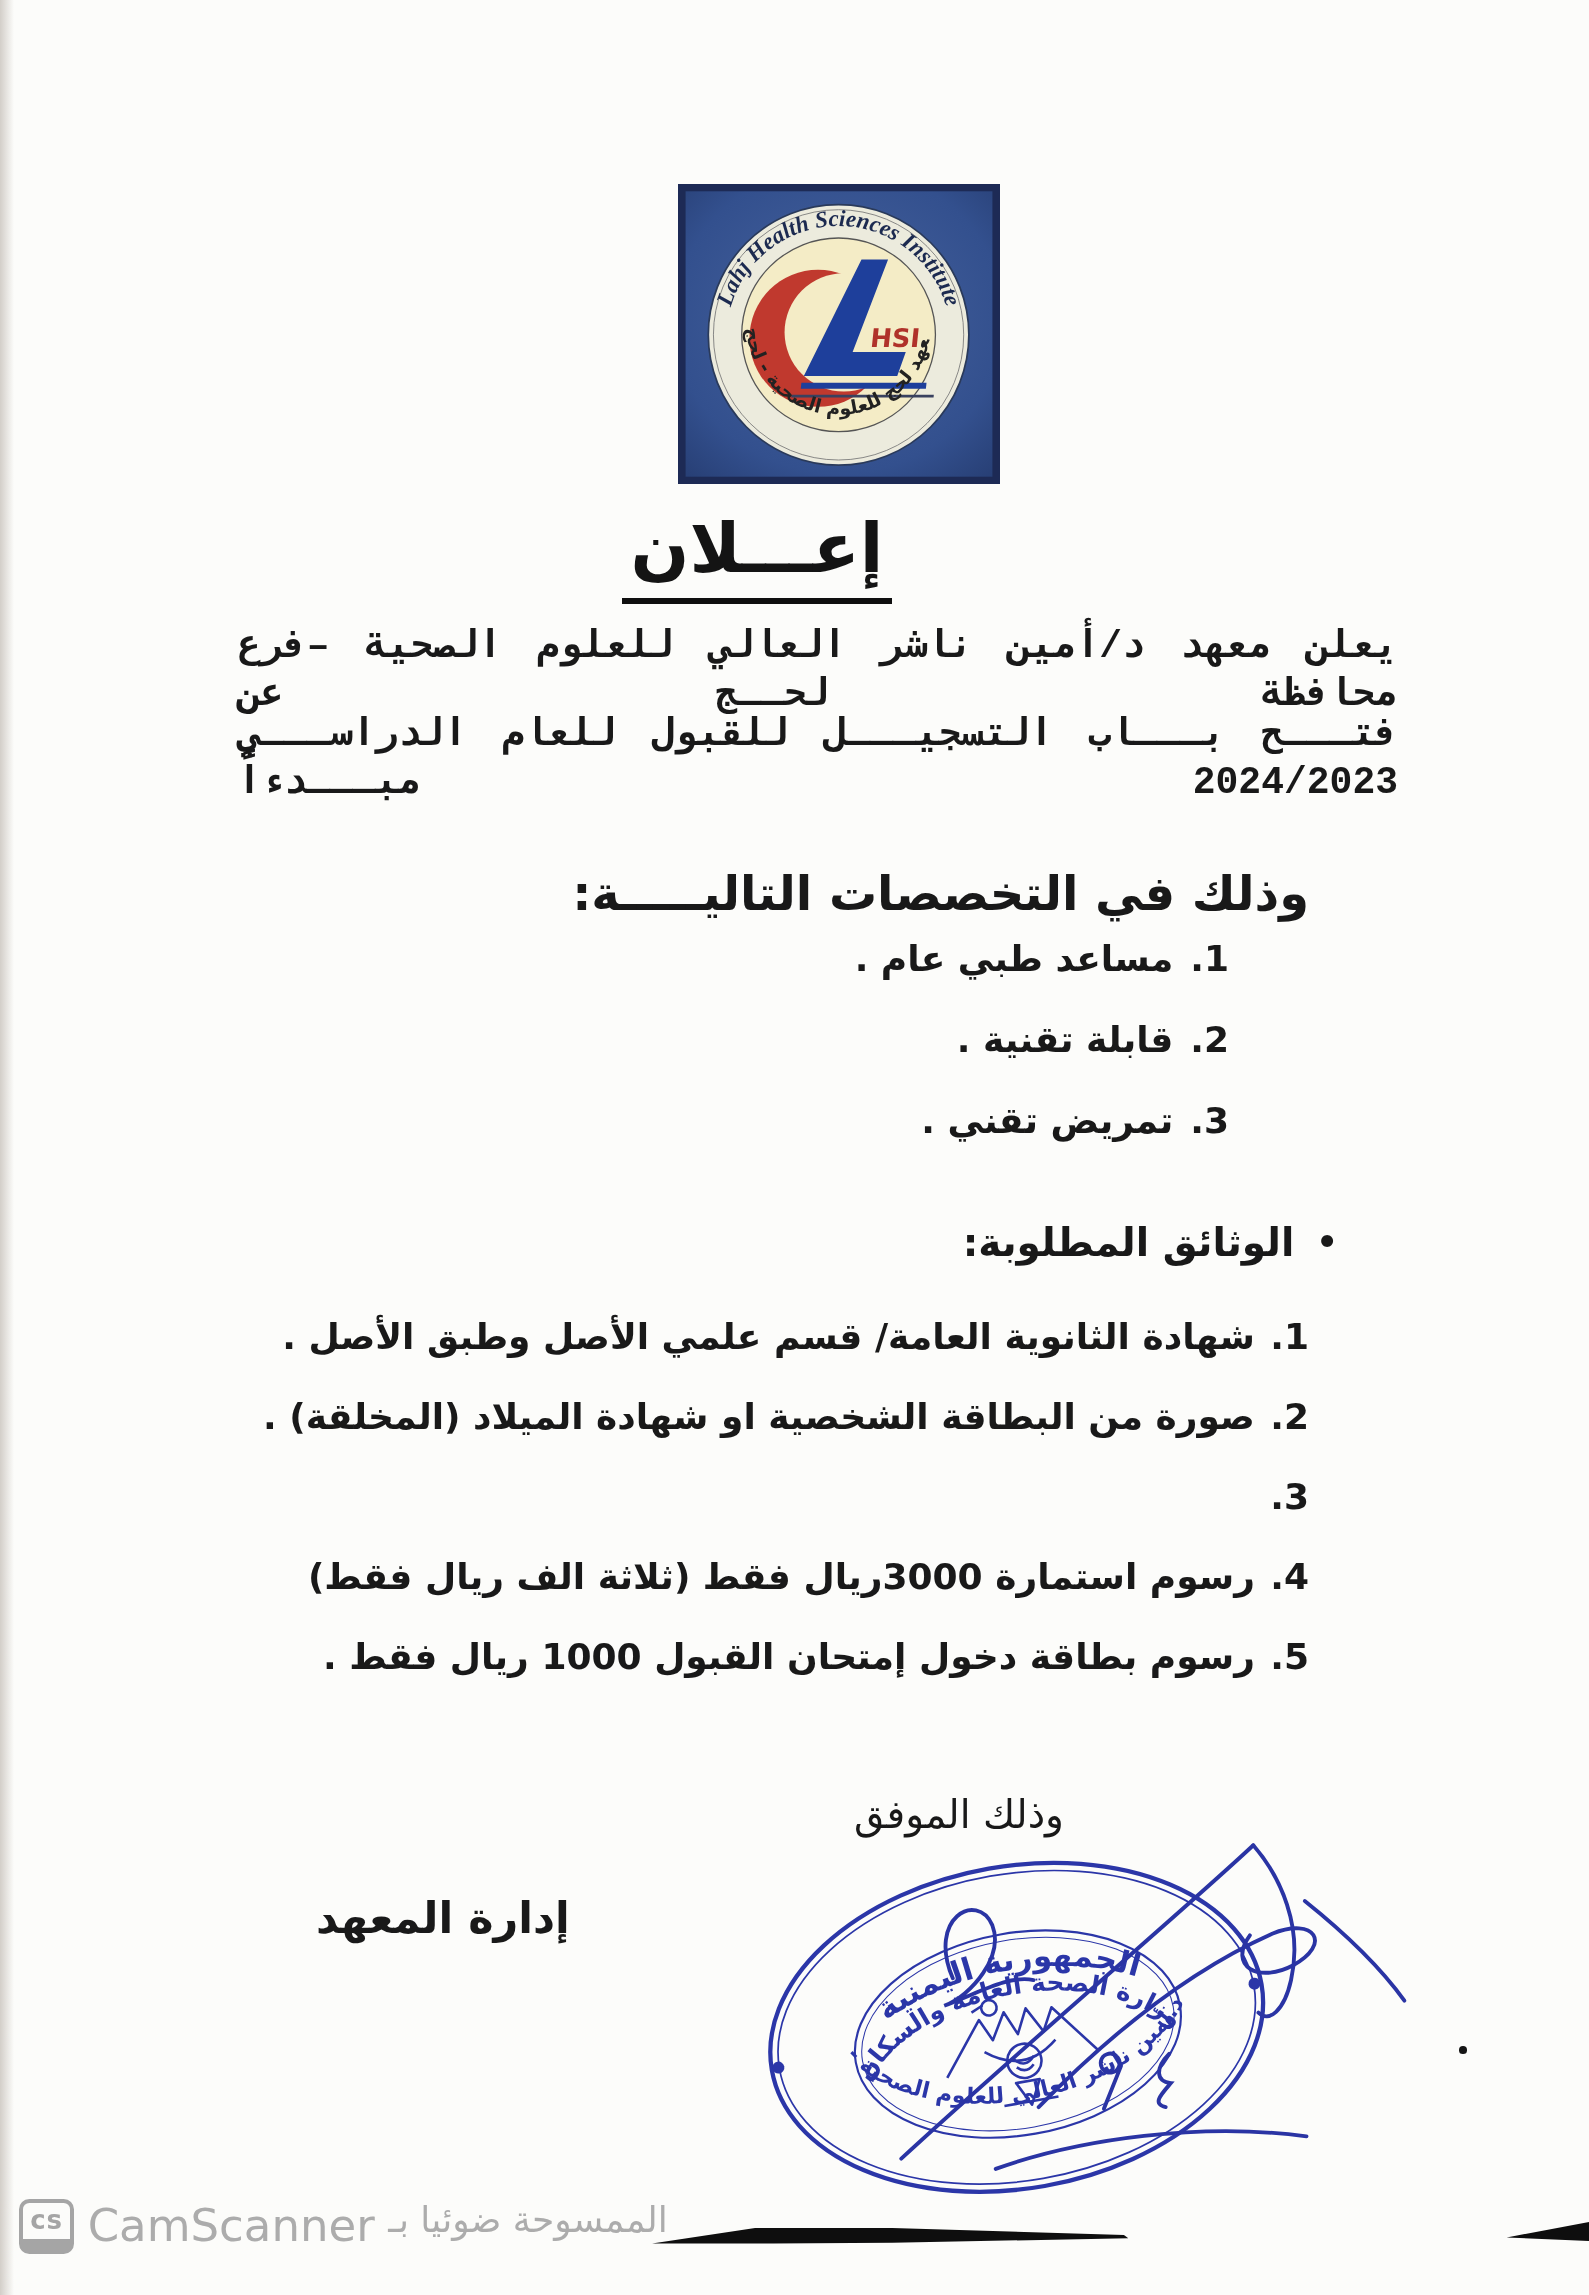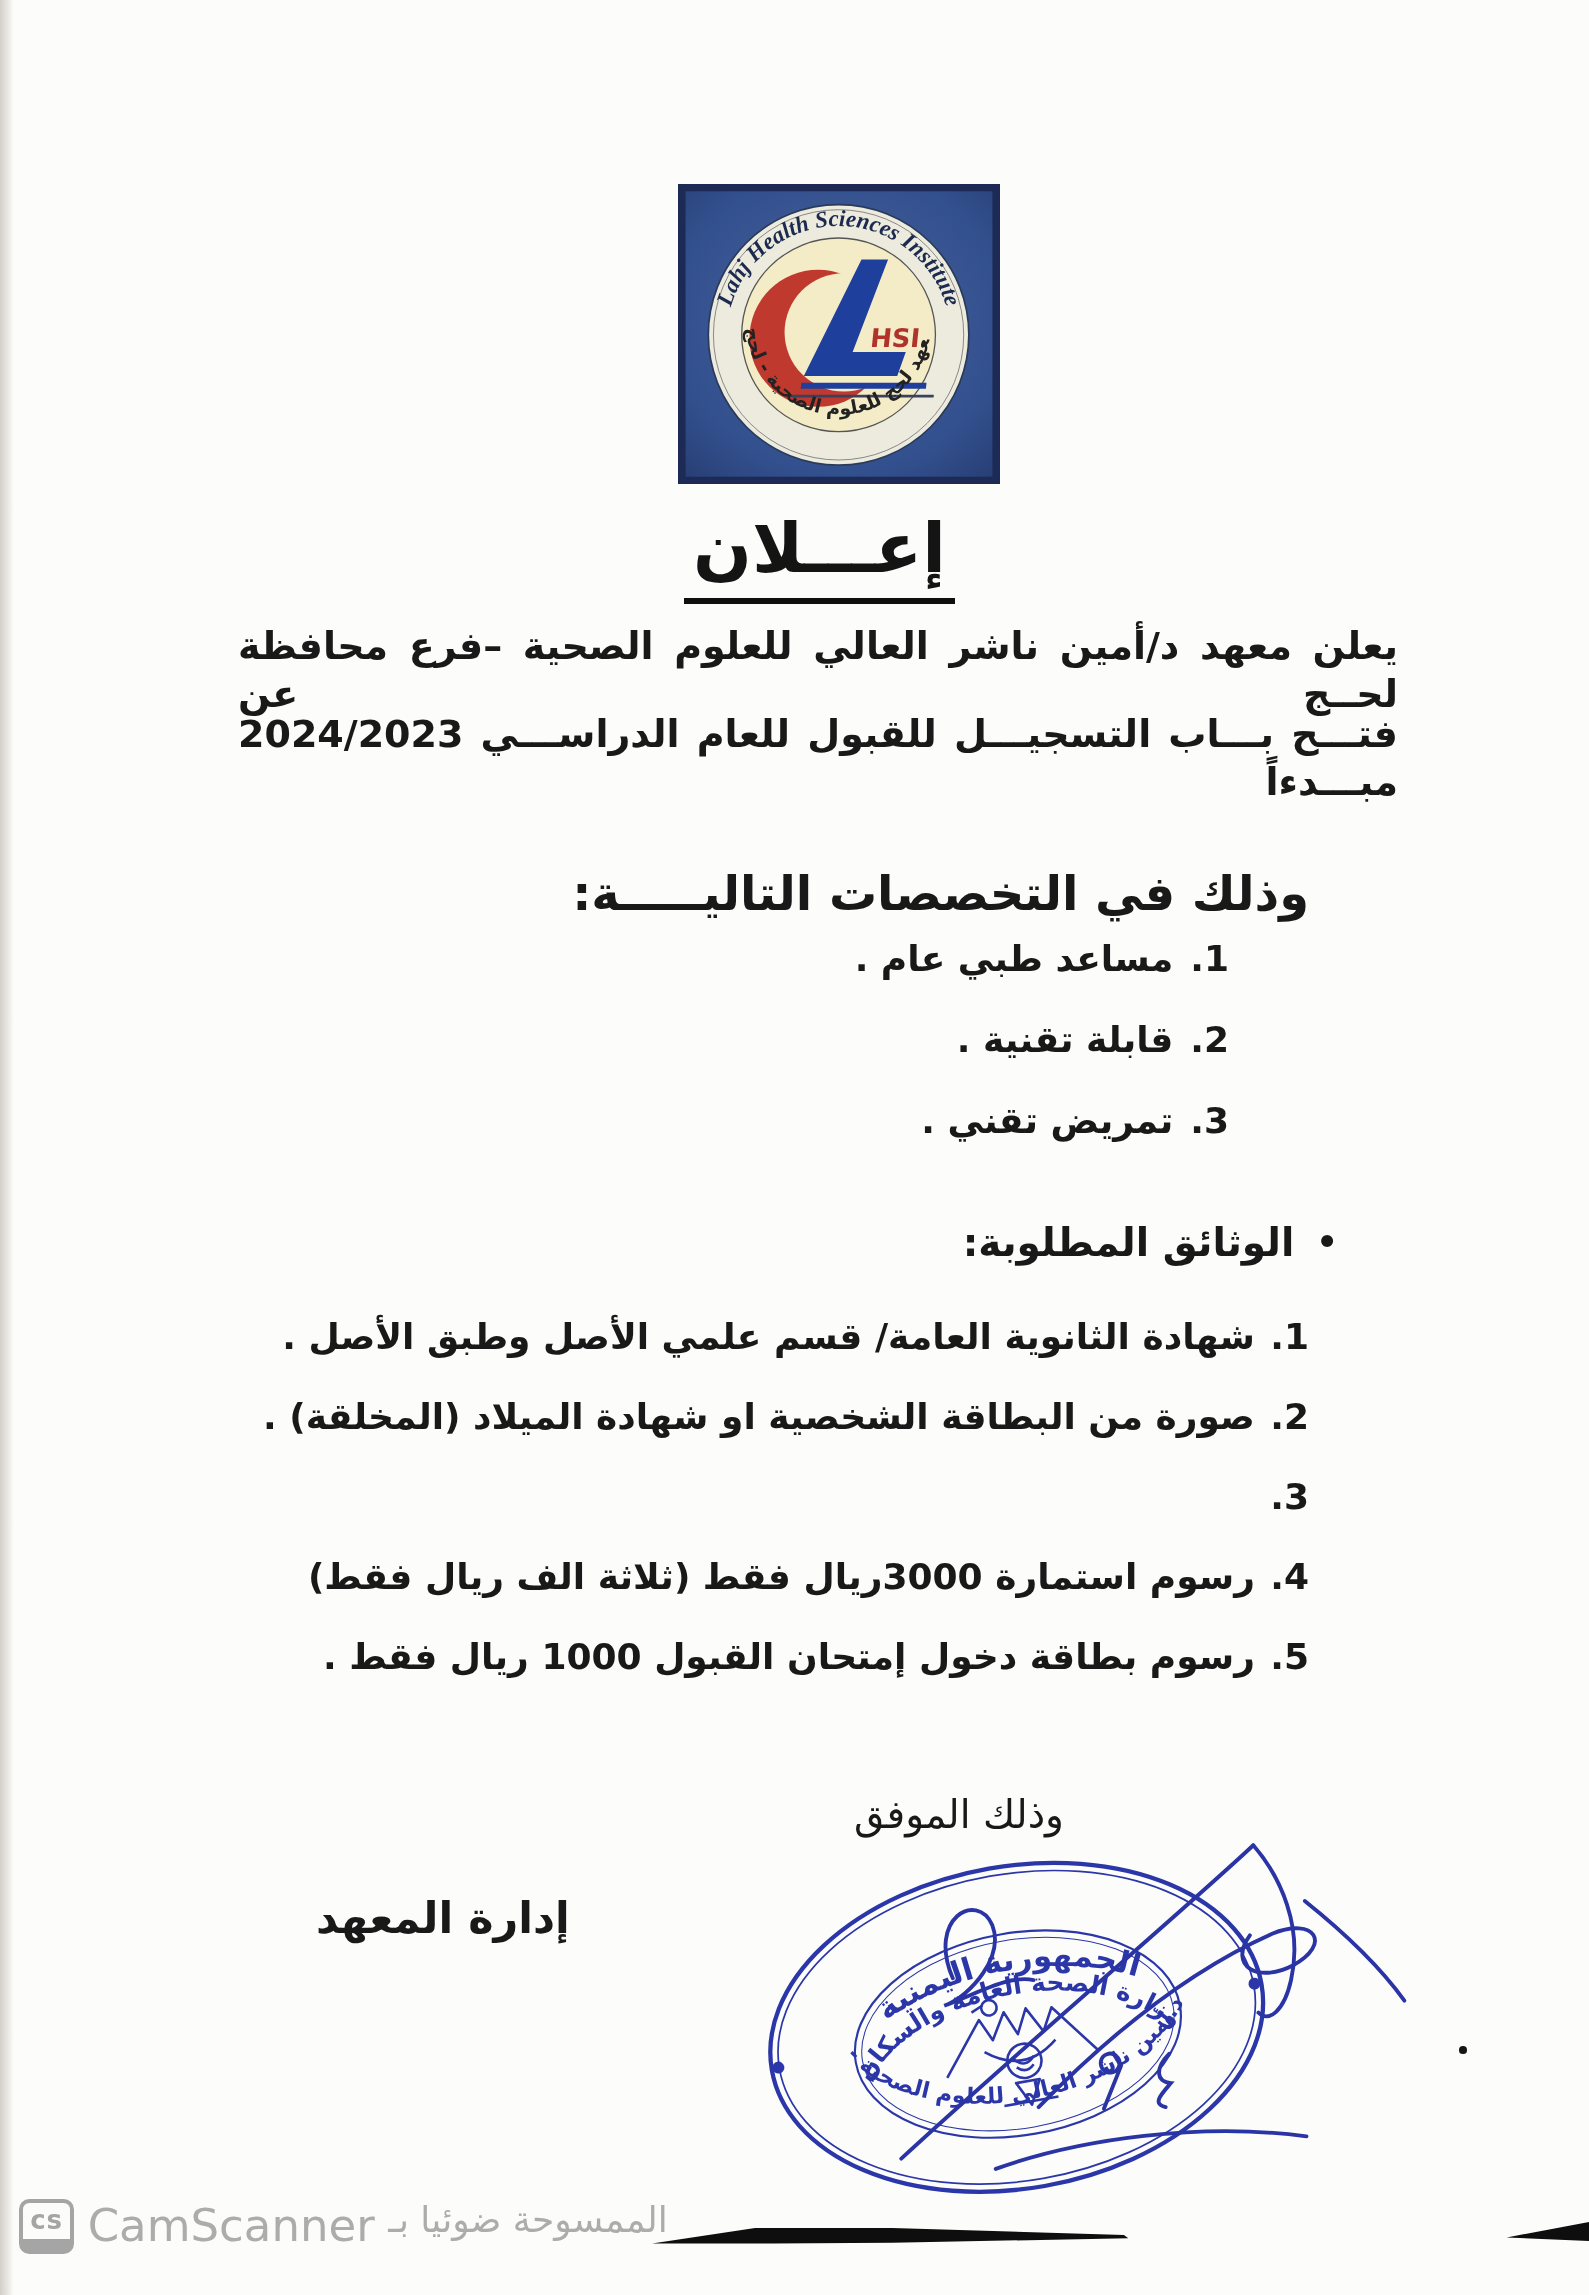--- a/index.html
+++ b/index.html
@@ -4,27 +4,27 @@
 <style>
   html,body{margin:0;padding:0;background:#e9e9e9;}
   .page{
     position:relative;width:1589px;height:2295px;margin:0 auto;
     background:#fcfcfa;overflow:hidden;
     font-family:"DejaVu Sans",sans-serif;color:#191919;
   }
   .scan-edge{position:absolute;left:0;top:0;width:13.7px;height:100%;
     background:linear-gradient(90deg,rgba(160,150,140,.45),rgba(160,150,140,0));}
   .abs{position:absolute;}
-  .title-wrap{left:622px;top:508px;width:395px;text-align:center;}
+  .title-wrap{left:622px;top:508px;width:395px;text-align:left;}
   .title-wrap span{
     display:inline-block;font-size:69px;font-weight:bold;letter-spacing:0.9px;
     border-bottom:6.9px solid #0f0f0f;padding:0 8.6px 10.3px 8.6px;color:#141414;
   }
   .line{right:191px;width:1160px;font-size:38px;font-weight:bold;line-height:1.25;
-    direction:rtl;white-space:nowrap;}
+    direction:rtl;white-space:nowrap;font-family:Liberation Mono, monospace;}
   .just{white-space:normal;text-align:justify;text-align-last:justify;}
   .plain{text-align:right;}
   .intro-spec{right:280px;font-size:48px;font-weight:bold;direction:rtl;}
   .spec-list{right:360px;top:932px;direction:rtl;}
   .spec-item{display:flex;gap:17px;font-size:36px;font-weight:bold;
     line-height:53px;margin-bottom:28px;}
   .docs-header{right:251px;top:1220px;display:flex;gap:22px;direction:rtl;
     font-size:39px;font-weight:bold;align-items:center;}
   .docs-header .bullet{font-size:34px;line-height:39px;}
   .docs-list{right:280px;top:1310px;direction:rtl;}

